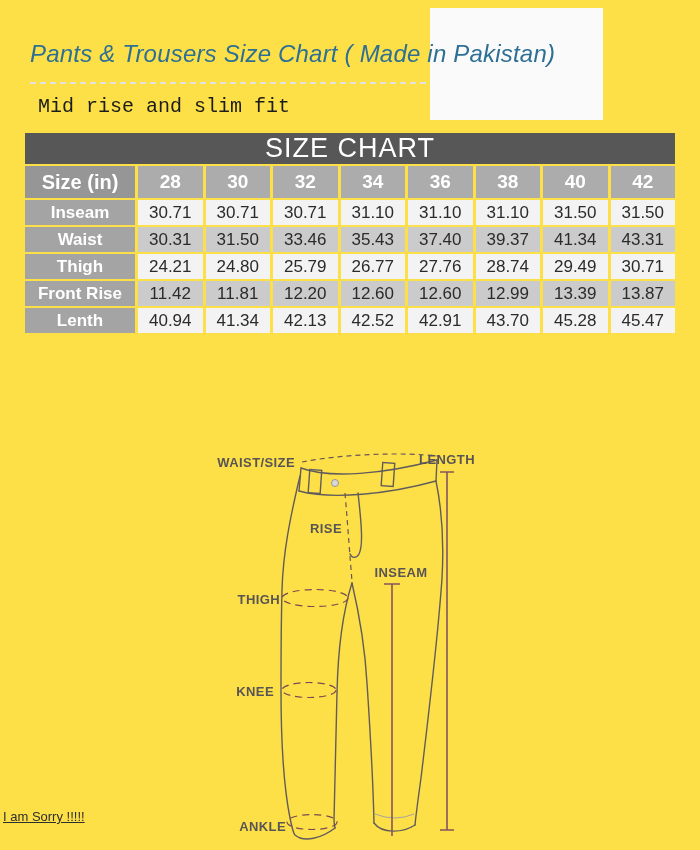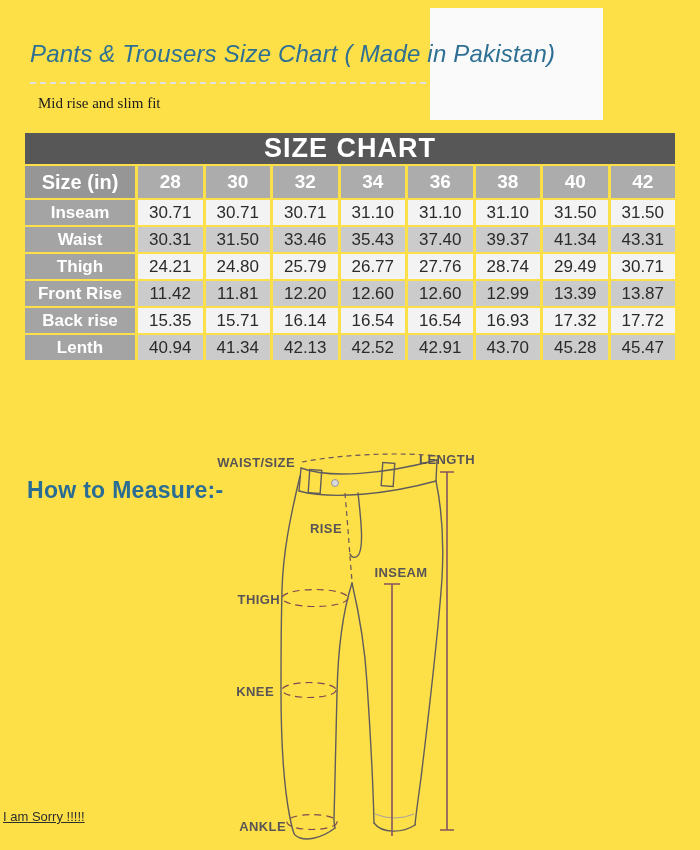--- a/index.html
+++ b/index.html
@@ -12,37 +12,37 @@
     position:absolute; left:30px; top:40px; width:640px;
     font-size:24px; font-style:italic; font-weight:500; color:#2e6f94;
     letter-spacing:0.2px;
   }
   .title-sep {
     position:absolute; left:30px; top:82px; width:396px; height:0;
     border-top:2px dashed #e1e1e1;
   }
   .subtitle {
     position:absolute; left:38px; top:95px;
-    font-family:Liberation Serif, serif; font-size:15px; color:#1c1c1c;text-align:right;
+    font-family:Liberation Mono, monospace; font-size:20px; color:#1c1c1c;text-align:right;
   }
 
   
   table.size-chart {
     position:absolute; left:22px; top:131px; width:656px;
     border-collapse:separate; border-spacing:3px 2px;
     table-layout:fixed;
   }
   table.size-chart col.c-label { width:110px; }
   table.size-chart th, table.size-chart td { text-align:center; vertical-align:middle; overflow:hidden; }
   .banner-cell {
     background:#8d8d8d; color:#fff; font-weight:400; font-size:19px;
     height:26px; white-space:pre-wrap;
   }
   .sizechart-cell {
-    background:#575757; color:#fff; font-weight:bold; font-size:27px;
+    background:#575757; color:#fff; font-weight:normal; font-size:27px;
     letter-spacing:1px; height:30px;
   }
   .corner-cell { background:#969696; color:#fff; font-size:20px; height:32px; }
   .corner-cell b { font-weight:bold; }
   th.size-col { background:#acacac; color:#fff; font-weight:bold; font-size:19px; height:32px;margin-left:6px; }
   tbody th.row-label { background:#a4a4a4; color:#fff; font-weight:bold; font-size:17px; height:25px; }
   tbody td { font-size:17px; color:#2b2b2b; height:25px; }
   tbody tr:nth-child(odd) td { background:#f3f3f3; }
   tbody tr:nth-child(even) td { background:#cbcbcb; }
 
@@ -143,45 +143,33 @@
           <td>11.42</td>
           <td>11.81</td>
           <td>12.20</td>
           <td>12.60</td>
           <td>12.60</td>
           <td>12.99</td>
           <td>13.39</td>
           <td>13.87</td>
         </tr>
         <tr>
-          <th class="row-label">Back rise</th>
-          <td>15.35</td>
-          <td>15.71</td>
-          <td>16.14</td>
-          <td>16.54</td>
-          <td>16.54</td>
-          <td>16.93</td>
-          <td>17.32</td>
-          <td>17.72</td>
-        </tr>
-        <tr>
           <th class="row-label">Lenth</th>
           <td>40.94</td>
           <td>41.34</td>
           <td>42.13</td>
           <td>42.52</td>
           <td>42.91</td>
           <td>43.70</td>
           <td>45.28</td>
           <td>45.47</td>
         </tr>
       </tbody>
   </table>
 
-  <div class="measure-heading">How to Measure:-</div>
 
   <svg class="pants" width="270" height="404" viewBox="0 0 270 404">
 
     <path class="dashseam" d="M 90,14 C 130,6 190,4 226,8"></path>
 
     <path class="outline" d="M 89,20 C 118,31 172,26 225,12"></path>
     <path class="outline" d="M 87,43 C 120,52 177,46 224,33"></path>
     <path class="outline" d="M 89,20 L 87,43 M 225,12 L 224,33"></path>
 
     <rect class="outline" x="97" y="22" width="12" height="23" transform="rotate(4 103 33)" fill="#fff"></rect>

